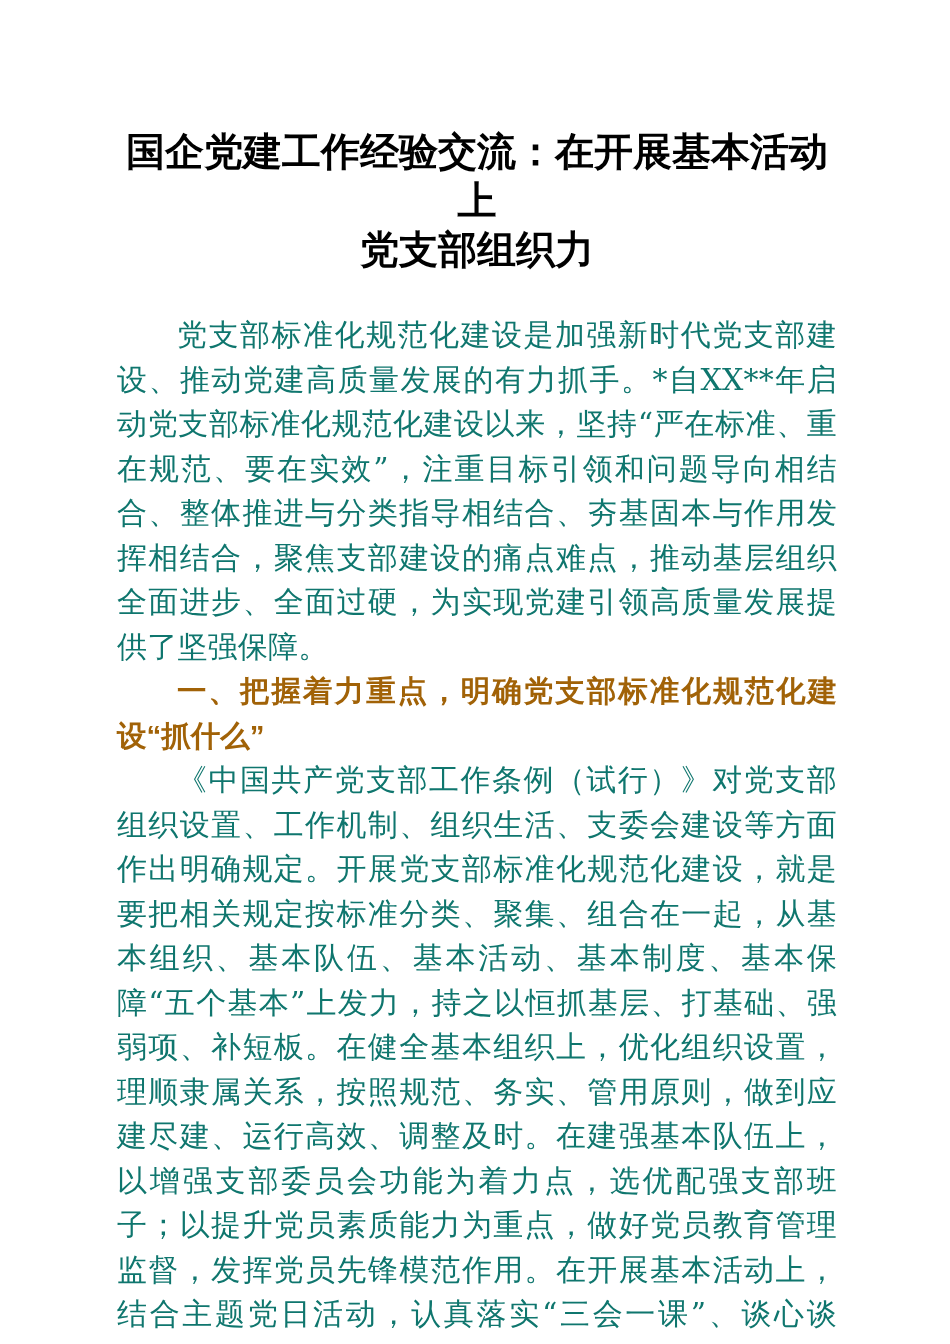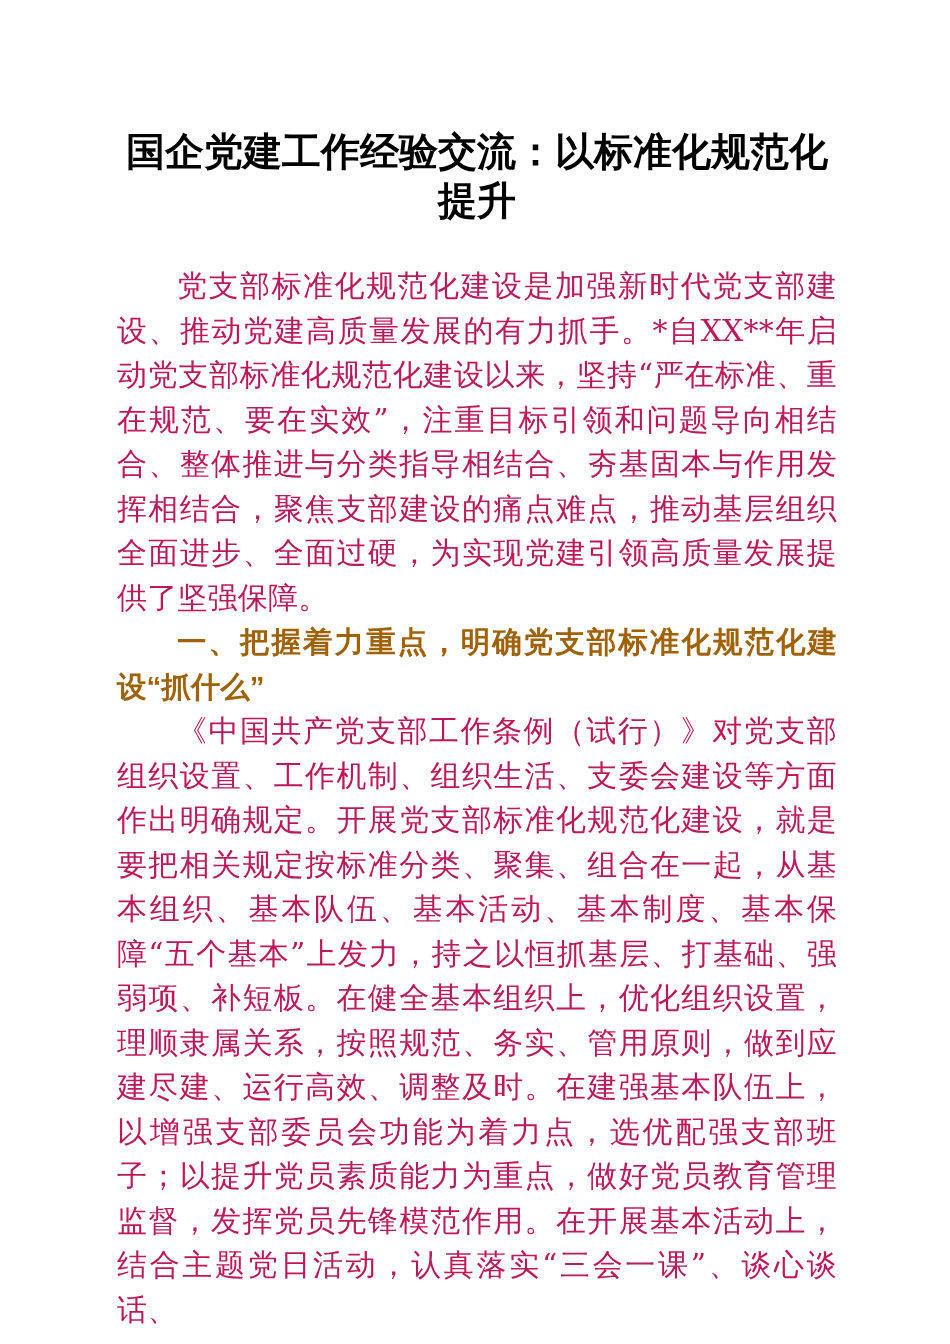--- a/index.html
+++ b/index.html
@@ -60,21 +60,21 @@
   p.para {
     margin: 0;
     font-family: "DejaVu Serif", "Liberation Serif", serif;
     font-size: 30px;
     font-weight: 400;
     line-height: 44.5px;
     text-align: justify;
     text-align-last: left;
     text-indent: 60px;
     letter-spacing: 0.2px;
-    color: #be185d;
+    color: #0f766e;
     word-break: break-all;
     white-space: normal;
   }
 
   
   p.heading {
     margin: 0;
     font-family: "Liberation Sans", "DejaVu Sans", sans-serif;
     font-size: 29.5px;
     font-weight: bold;
@@ -92,21 +92,22 @@
     margin-top: 0;
   }
 </style>
 </head>
 <body>
 
 <div class="page">
   <div class="content">
 
     <h1 class="doc-title">
-      <span class="tline l1">国企党建工作经验交流：以标准化规范化提升</span>
+      <span class="tline l1">国企党建工作经验交流：在开展基本活动上</span>
+      <span class="tline l2">党支部组织力</span>
     </h1>
 
     <div class="body-block flow">
 
       <p class="para">党支部标准化规范化建设是加强新时代党支部建设、推动党建高质量发展的有力抓手。*自XX**年启动党支部标准化规范化建设以来，坚持“严在标准、重在规范、要在实效”，注重目标引领和问题导向相结合、整体推进与分类指导相结合、夯基固本与作用发挥相结合，聚焦支部建设的痛点难点，推动基层组织全面进步、全面过硬，为实现党建引领高质量发展提供了坚强保障。</p>
 
       <p class="heading">一、把握着力重点，明确党支部标准化规范化建设“抓什么”</p>
 
       <p class="para">《中国共产党支部工作条例（试行）》对党支部组织设置、工作机制、组织生活、支委会建设等方面作出明确规定。开展党支部标准化规范化建设，就是要把相关规定按标准分类、聚集、组合在一起，从基本组织、基本队伍、基本活动、基本制度、基本保障“五个基本”上发力，持之以恒抓基层、打基础、强弱项、补短板。在健全基本组织上，优化组织设置，理顺隶属关系，按照规范、务实、管用原则，做到应建尽建、运行高效、调整及时。在建强基本队伍上，以增强支部委员会功能为着力点，选优配强支部班子；以提升党员素质能力为重点，做好党员教育管理监督，发挥党员先锋模范作用。在开展基本活动上，结合主题党日活动，认真落实“三会一课”、谈心谈话、</p>
 

